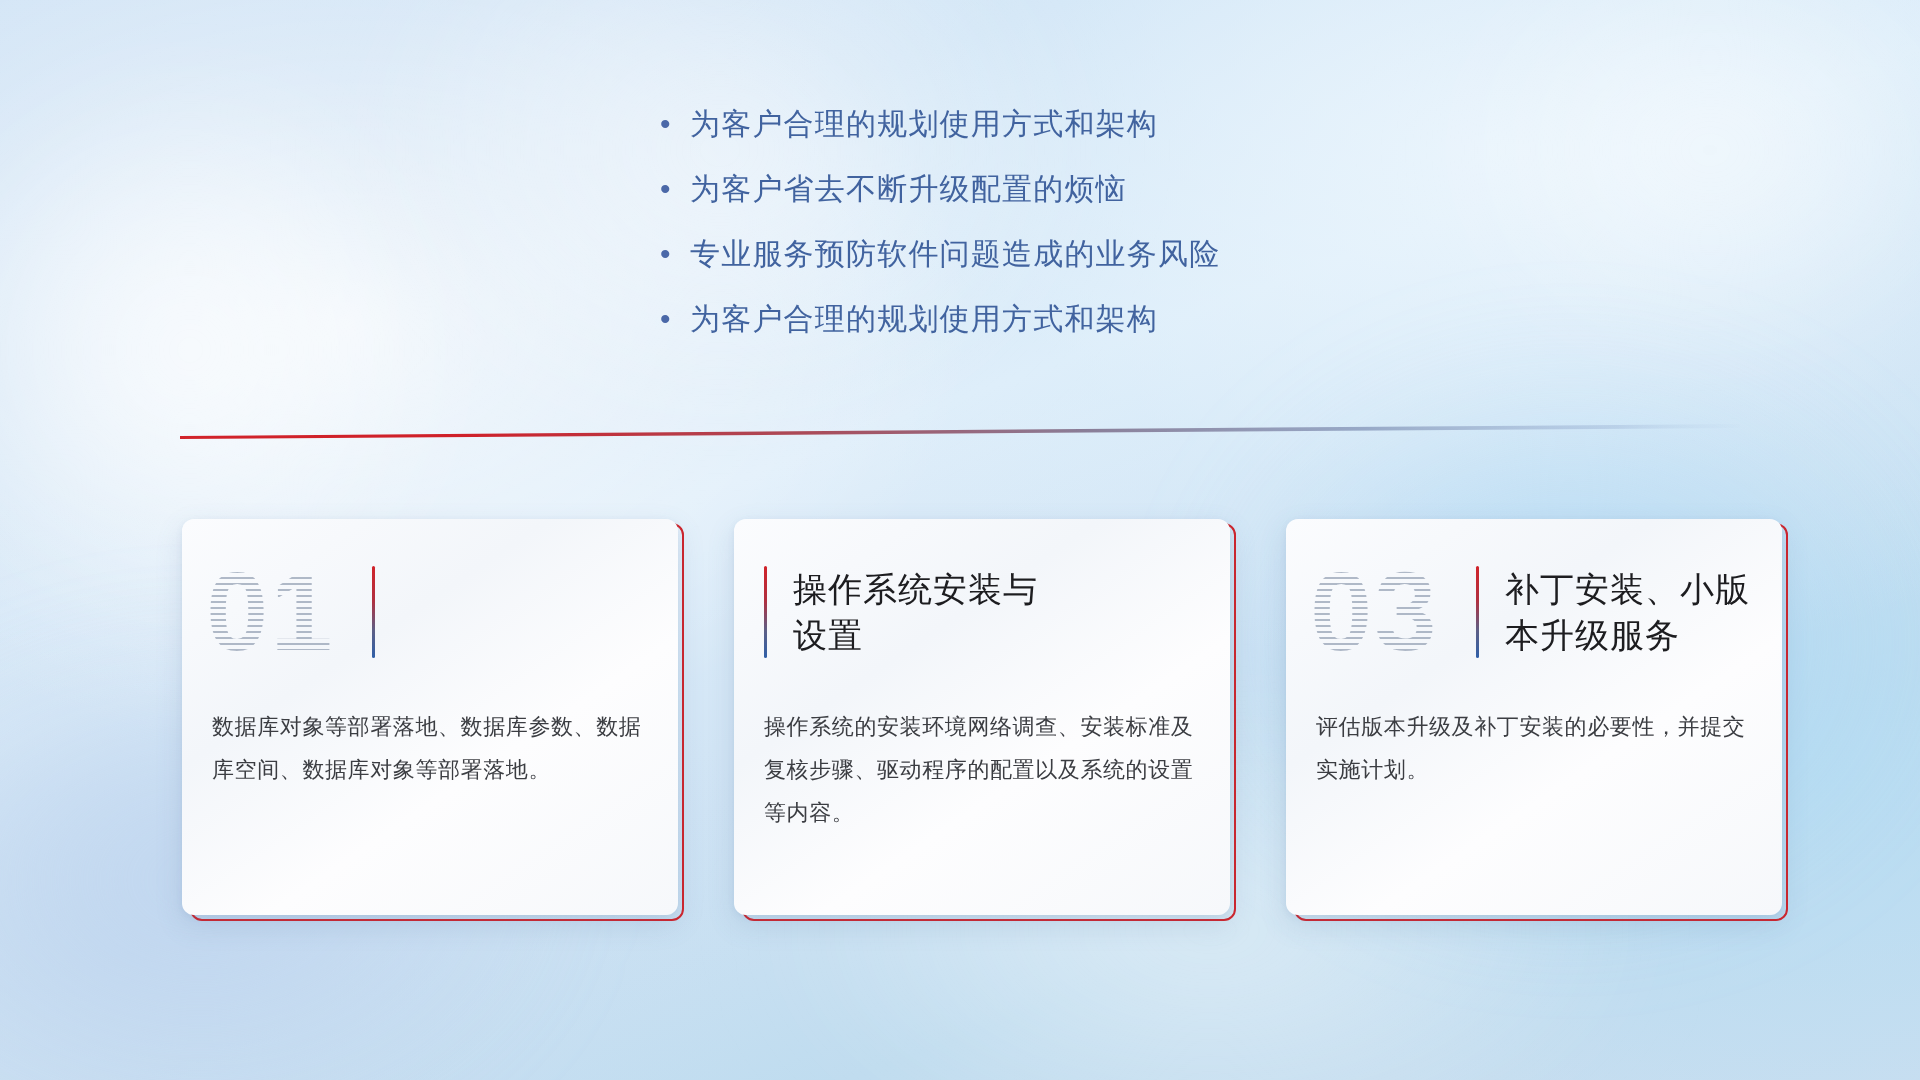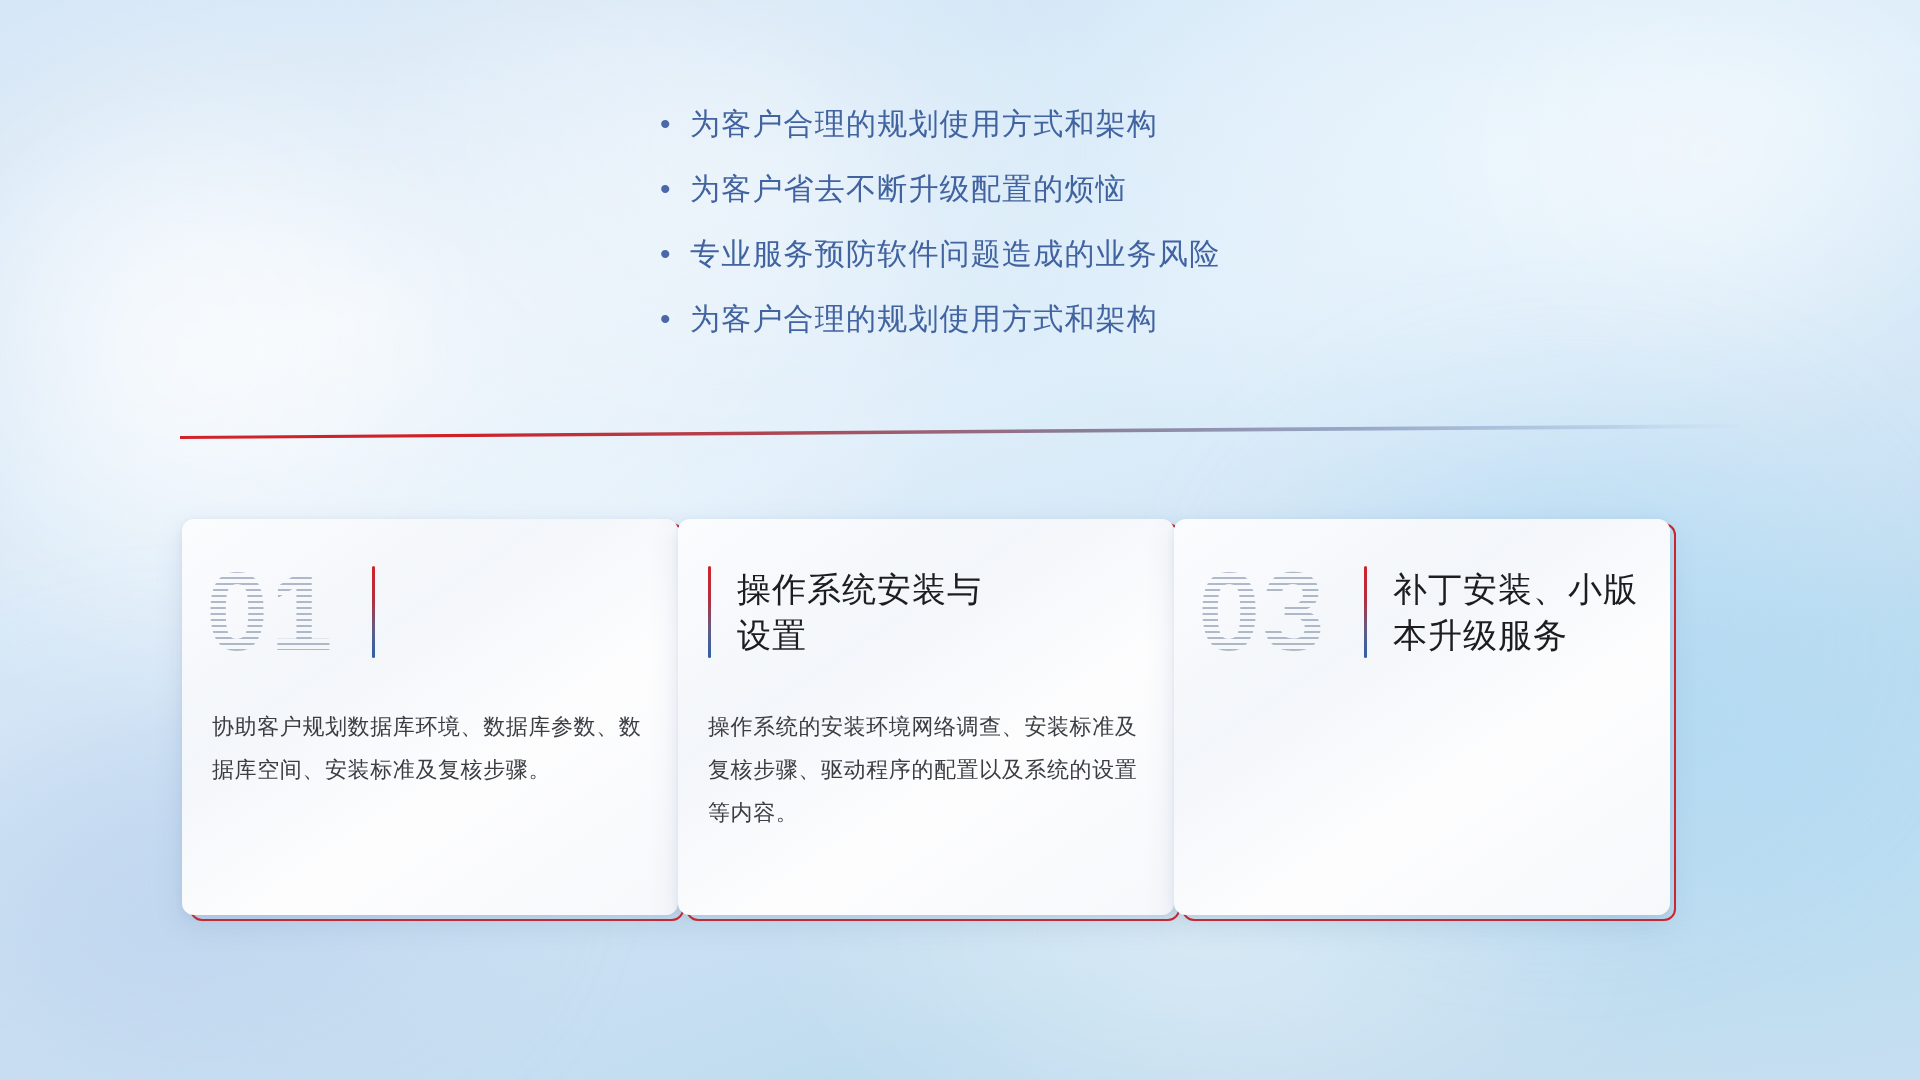--- a/index.html
+++ b/index.html
@@ -88,20 +88,21 @@
   }
 
   
   .cards {
     position: absolute;
     left: 182px;
     top: 519px;
     width: 1600px;
     height: 400px;
     display: flex;
+    gap: 56px;
     z-index: 6;
   }
   .card-outer {
     position: relative;
     width: 496px;
     height: 396px;
   }
   
   .card-accent {
     position: absolute;
@@ -226,21 +227,21 @@
 
   <div class="cards">
 
     <div class="card-outer">
       <div class="card-accent"></div>
       <div class="card">
         <div class="card-head">
           <div class="card-num">01</div>
           <div class="card-rule"></div>
         </div>
-        <div class="card-body">协助客户规划数据库环境、数据库参数、数据库空间、安装标准及复核步骤。</div>
+        <div class="card-body">数据库对象等部署落地、数据库参数、数据库空间、数据库对象等部署落地。</div>
       </div>
     </div>
 
     <div class="card-outer">
       <div class="card-accent"></div>
       <div class="card">
         <div class="card-head">
           <div class="card-rule"></div>
           <div class="card-title">操作系统安装与设置</div>
         </div>
@@ -249,17 +250,18 @@
     </div>
 
     <div class="card-outer">
       <div class="card-accent"></div>
       <div class="card">
         <div class="card-head">
           <div class="card-num">03</div>
           <div class="card-rule"></div>
           <div class="card-title">补丁安装、小版本升级服务</div>
         </div>
+        <div class="card-body">评估版本升级及补丁安装的必要性，并提交实施计划。</div>
       </div>
     </div>
 
   </div>
 </div>
 
 </body></html>

